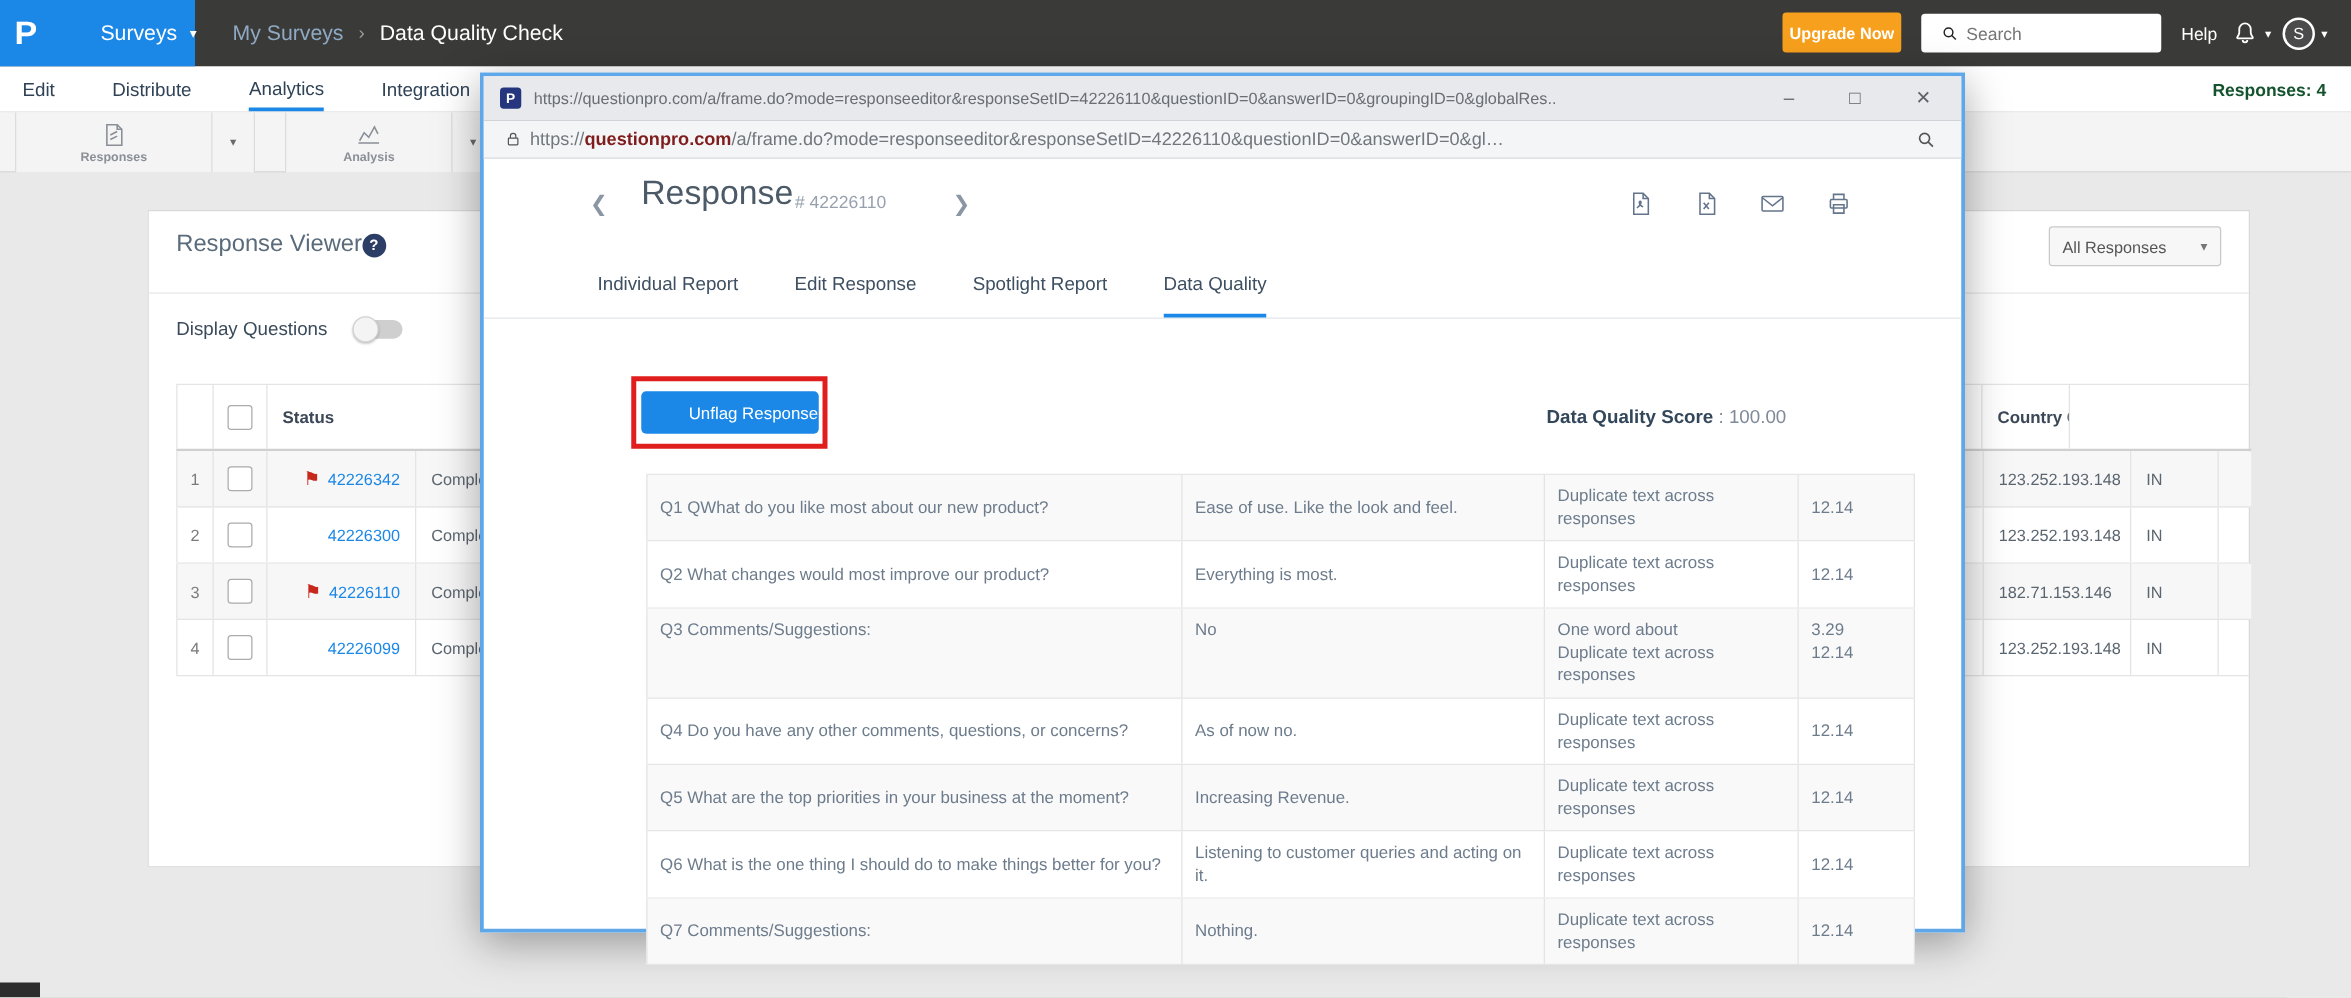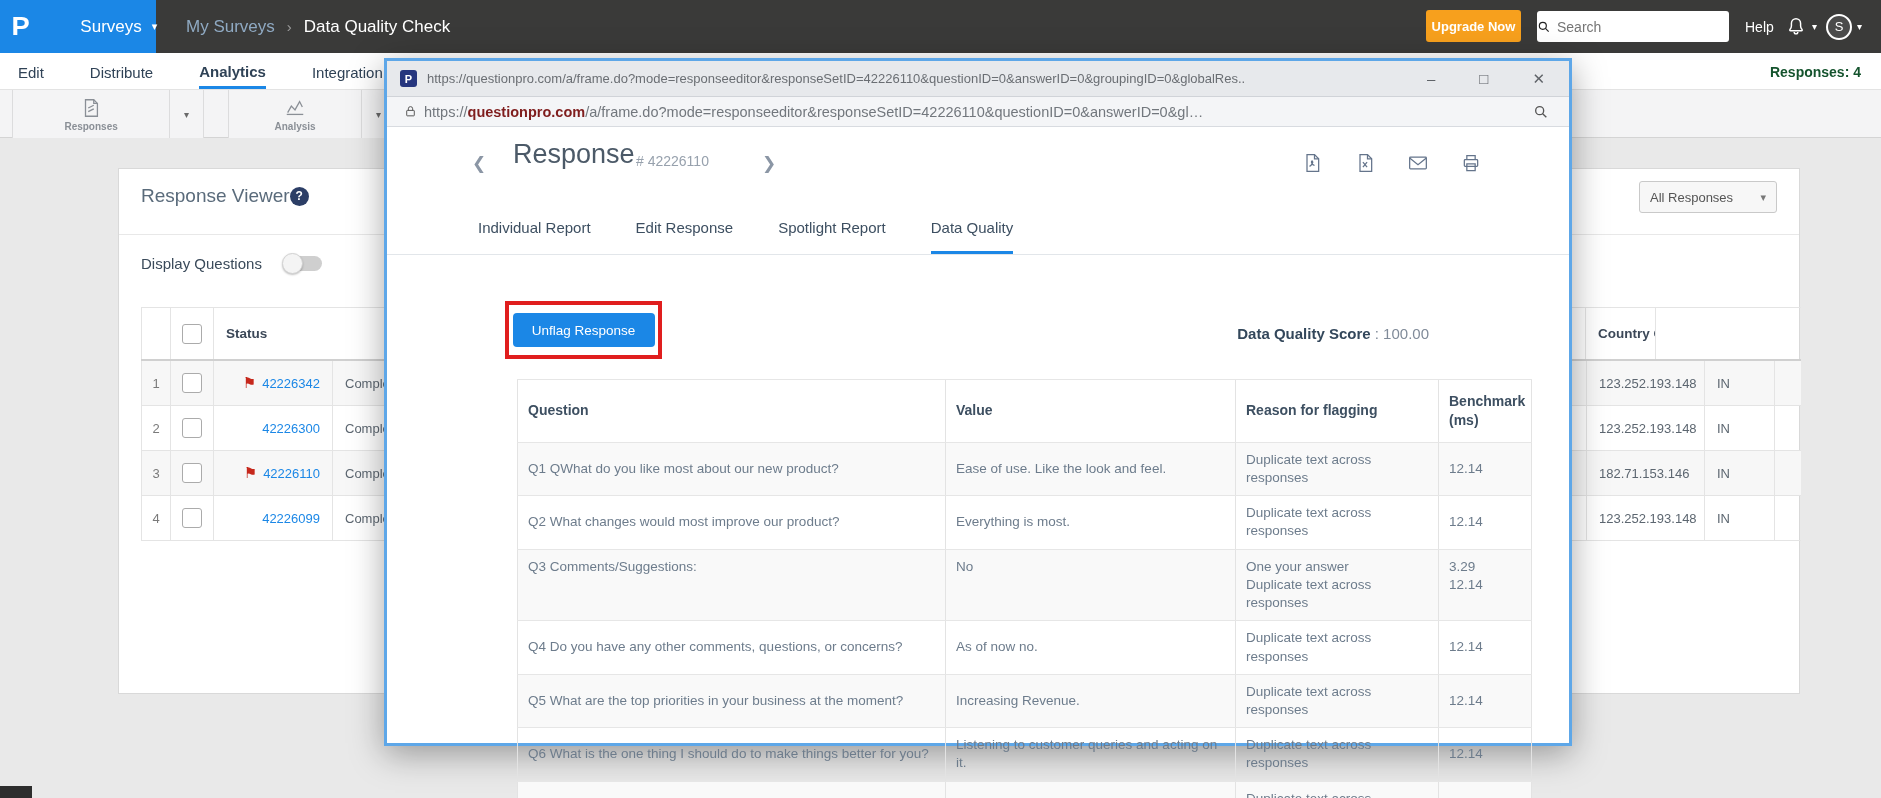--- a/index.html
+++ b/index.html
@@ -10,34 +10,34 @@
   .topbar { position:absolute; left:0; top:0; width:1881px; height:53px; background:#3a3a39; z-index:5; }
   .logo-block { position:absolute; left:0; top:0; width:156px; height:53px; background:#1b87e6; display:flex; align-items:center; padding-left:12px; gap:10px; cursor:pointer; }
   .logo-p { color:#fff; font-size:26px; font-weight:700; transform:scaleX(1.05); }
   .product { color:#ffffff; font-size:17px;margin-left:41px; }
   .caret { font-size:11px; color:#fff; }
   .breadcrumb { position:absolute; left:186px; top:0; height:53px; display:flex; align-items:center; gap:12px; font-size:17px; }
   .bc-parent { color:#8fa9c2; cursor:pointer; }
   .bc-sep { color:#9a9a9a; font-size:15px; }
   .bc-current { color:#ffffff; }
   .upgrade-btn { position:absolute; left:1426px; top:10px; width:95px; height:32px; background:#f7a01d; border:none; border-radius:3px; color:#fff; font-size:13px; font-weight:700; cursor:pointer; font-family:inherit; }
-  .search-box { position:absolute; left:1537px; top:11px; width:192px; height:31px; background:#fff; border-radius:3px; display:flex; align-items:center; padding:0 0; gap:6px; }
+  .search-box { position:absolute; left:1537px; top:11px; width:192px; height:31px; background:#fff; border-radius:3px; display:flex; align-items:center; padding:0 16px; gap:6px; }
   .search-box svg { width:14px; height:14px; stroke:#222; fill:none; stroke-width:2; }
   .search-box input { border:none; outline:none; width:140px; font-size:14px; color:#333; font-family:inherit; background:transparent; }
   .help-link { position:absolute; left:1745px; top:0; height:53px; display:flex; align-items:center; color:#fff; font-size:14px; cursor:pointer; }
   .bell-group { position:absolute; left:1785px; top:0; height:53px; display:flex; align-items:center; gap:5px; cursor:pointer; }
   .bell-group svg { width:22px; height:22px; stroke:#fff; fill:none; stroke-width:1.6; }
   .caret-dim { font-size:10px; color:#fff; }
   .avatar-group { position:absolute; left:1826px; top:0; height:53px; display:flex; align-items:center; gap:5px; cursor:pointer; }
   .avatar { width:26px; height:26px; border:2px solid #fff; border-radius:50%; background:#4b4b4b; color:#fff; font-size:13px; display:flex; align-items:center; justify-content:center; }
 
   
   .menubar { position:absolute; left:0; top:53px; width:1881px; height:37px; background:#fff; border-bottom:1px solid #e3e3e3; display:flex; align-items:center; padding-left:18px; gap:46px; z-index:2; }
   .menu-item { font-size:15px; color:#2f4256; cursor:pointer; padding:9px 0 6px; }
-  .menu-item.active { border-bottom:3px solid #1b87e6; font-weight:700; }
+  .menu-item.active { border-bottom:3px solid #1b87e6; font-weight:400; }
   .responses-count { position:absolute; right:20px; top:0; height:37px; display:flex; align-items:center; color:#14532d; font-size:14px; font-weight:700; }
 
   
   .icon-toolbar { position:absolute; left:0; top:90px; width:1881px; height:48px; background:#f4f4f5; border-bottom:1px solid #d4d4d4; z-index:2; }
   .tool-block { position:absolute; top:0; height:48px; display:flex; background:#f4f4f5; border-left:1px solid #dcdcdd; border-right:1px solid #dcdcdd; }
   .tool-main { display:flex; flex-direction:column; align-items:center; justify-content:center; gap:2px; cursor:pointer; }
   .tool-main svg { width:22px; height:22px; stroke:#8a8f96; fill:none; stroke-width:1.4; }
   .tool-label { font-size:10px; color:#8a8f96;font-weight:bold; }
   .tool-caret { width:34px; display:flex; align-items:center; justify-content:center; border-left:1px solid #dcdcdd; color:#6a6a6a; font-size:10px; cursor:pointer; }
   .block-responses { left:12px; width:192px; }
@@ -101,21 +101,21 @@
   .mtitle { position:absolute; left:126px; top:12px; font-size:27px; color:#4c5a68; }
   .mid { position:absolute; left:249px; top:26px; font-size:14px; color:#97a1ad; }
   .export-icons { position:absolute; left:915px; top:26px; display:flex; gap:33px; }
   .export-icons svg { width:20px; height:20px; stroke:#64748b; fill:none; stroke-width:1.5; cursor:pointer; }
 
   .mtabs { position:absolute; left:0; top:158px; width:100%; height:36px; border-bottom:1px solid #e2e6ea; display:flex; padding-left:91px; gap:45px; }
   .mtab { font-size:15px; color:#3d4f61; cursor:pointer; padding-bottom:10px; }
   .mtab.active { border-bottom:3px solid #1b87e6; }
 
   .redbox { position:absolute; left:118px; top:240px; width:157px; height:58px; border:4px solid #e01e1e; display:flex; align-items:center; justify-content:center; }
-  .unflag-btn { width:142px; height:34px; background:#1b87e6; border:none; border-radius:4px; color:#fff; font-size:13.5px; cursor:pointer; font-family:inherit; }
+  .unflag-btn { width:142px; height:34px; background:#1b87e6; border:none; border-radius:4px; color:#fff; font-size:13.5px; cursor:pointer; font-family:inherit;text-align:right; }
   .score { position:absolute; right:140px; top:264px; font-size:15px; }
   .score-label { font-weight:700; color:#33475b; }
   .score-value { color:#808b99; }
 
   .mtable { position:absolute; left:130px; top:318px; width:1015px; font-size:13.5px; color:#6d7c8c; border-top:1px solid #e6e6e6; }
   .mrow { display:flex; border-bottom:1px solid #e6e6e6; align-items:stretch; }
   .mrow.alt { background:#f9f9f9; }
   .mc { padding:8px 10px; border-right:1px solid #e3e3e3; display:flex; flex-direction:column; justify-content:center; line-height:1.35; }
   .mc:first-child { border-left:1px solid #e3e3e3; }
   .mc-q { width:429px; }
@@ -355,43 +355,37 @@
 
     <div class="redbox">
       <button class="unflag-btn">Unflag Response</button>
     </div>
     <div class="score">
       <span class="score-label">Data Quality Score</span>
       <span class="score-value">: 100.00</span>
     </div>
 
     <div class="mtable">
-      <div class="mrow mhead-row">
-        <div class="mc mc-q">Question</div>
-        <div class="mc mc-v">Value</div>
-        <div class="mc mc-r">Reason for flagging</div>
-        <div class="mc mc-b">Benchmark (ms)</div>
-      </div>
       <div class="mrow mbody-row alt">
         <div class="mc mc-q">Q1  QWhat do you like most about our new product?</div>
         <div class="mc mc-v">Ease of use. Like the look and feel.</div>
         <div class="mc mc-r">Duplicate text across responses</div>
         <div class="mc mc-b">12.14</div>
       </div>
       <div class="mrow mbody-row">
         <div class="mc mc-q">Q2 What changes would most improve our product?</div>
         <div class="mc mc-v">Everything is most.</div>
         <div class="mc mc-r">Duplicate text across responses</div>
         <div class="mc mc-b">12.14</div>
       </div>
       <div class="mrow mbody-row alt" style="min-height:62px;">
         <div class="mc mc-q" style="justify-content:flex-start;">Q3 Comments/Suggestions:</div>
         <div class="mc mc-v" style="justify-content:flex-start;">No</div>
         <div class="mc mc-r" style="justify-content:flex-start;">
-          <span>One your answer</span>
+          <span>One word about</span>
           <span>Duplicate text across responses</span>
         </div>
         <div class="mc mc-b" style="justify-content:flex-start;">
           <span>3.29</span>
           <span>12.14</span>
         </div>
       </div>
       <div class="mrow mbody-row">
         <div class="mc mc-q">Q4 Do you have any other comments, questions, or concerns?</div>
         <div class="mc mc-v">As of now no.</div>

